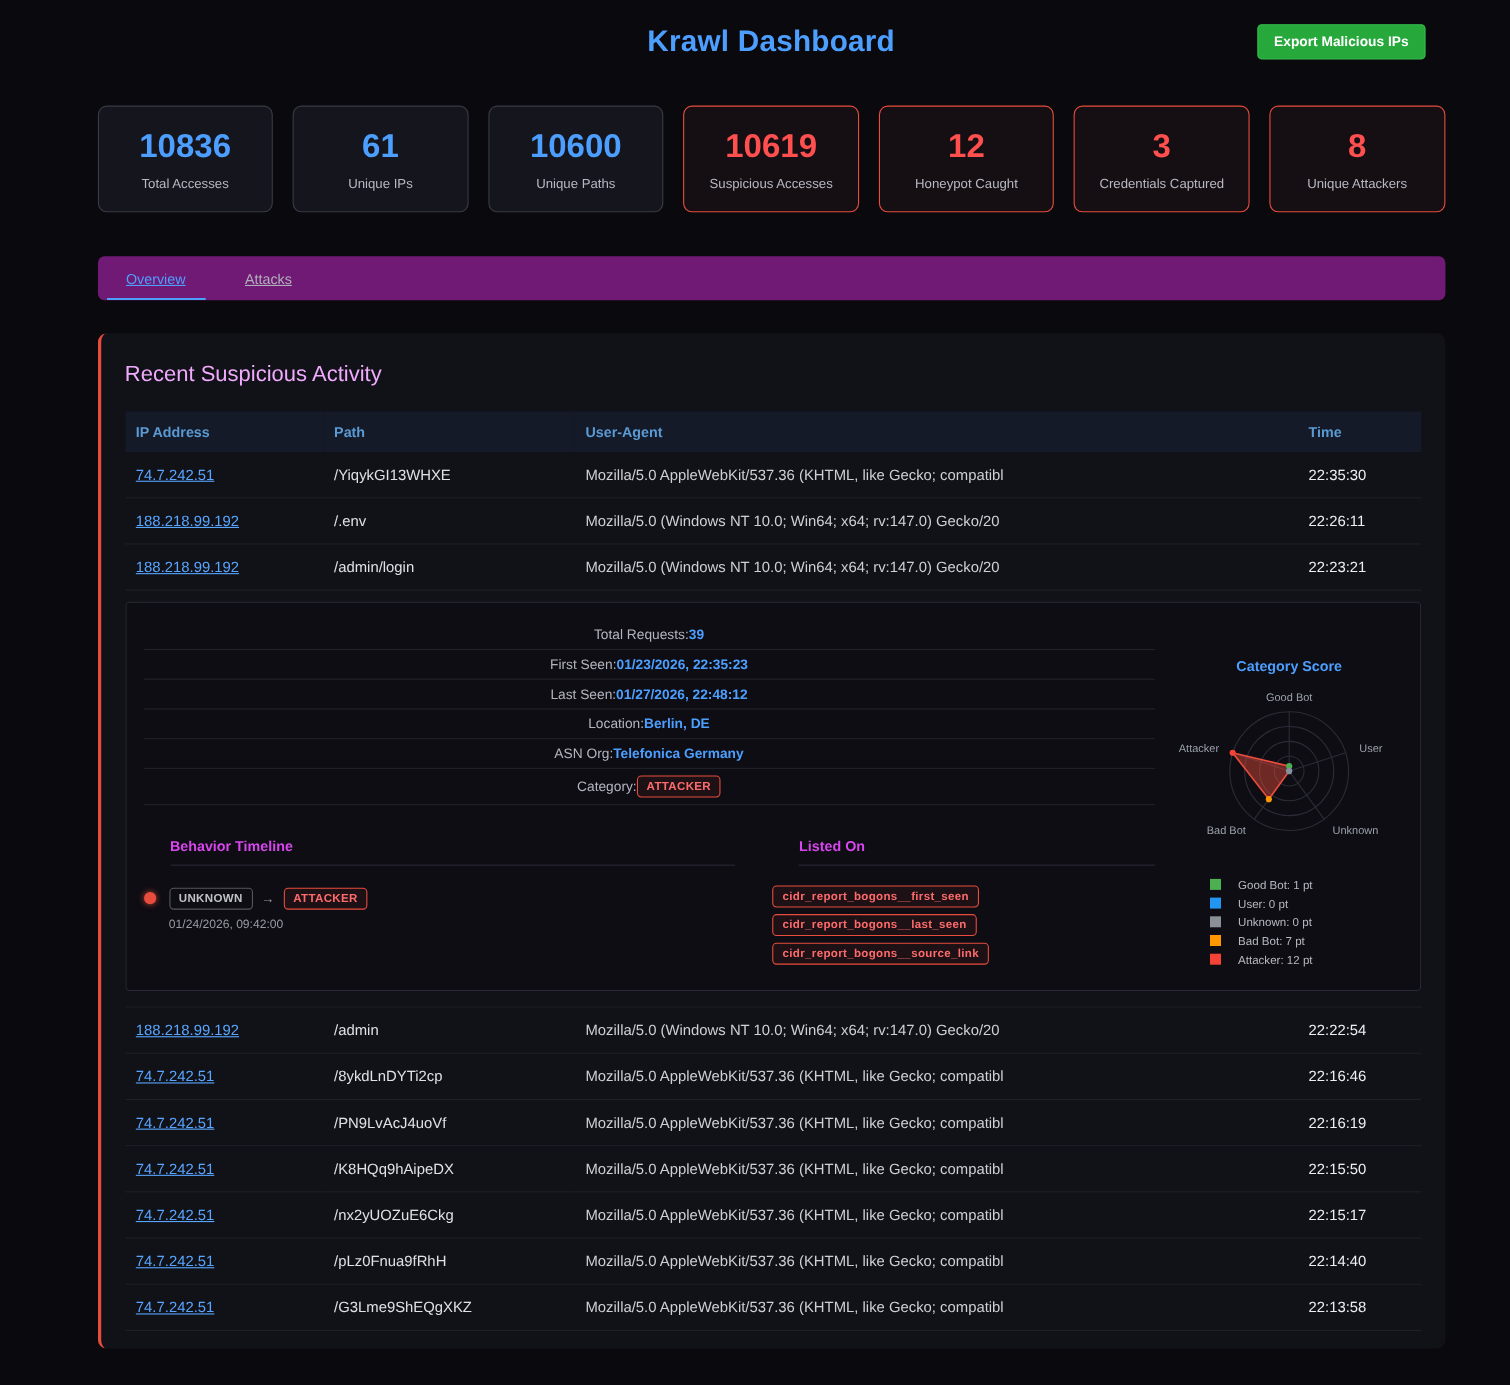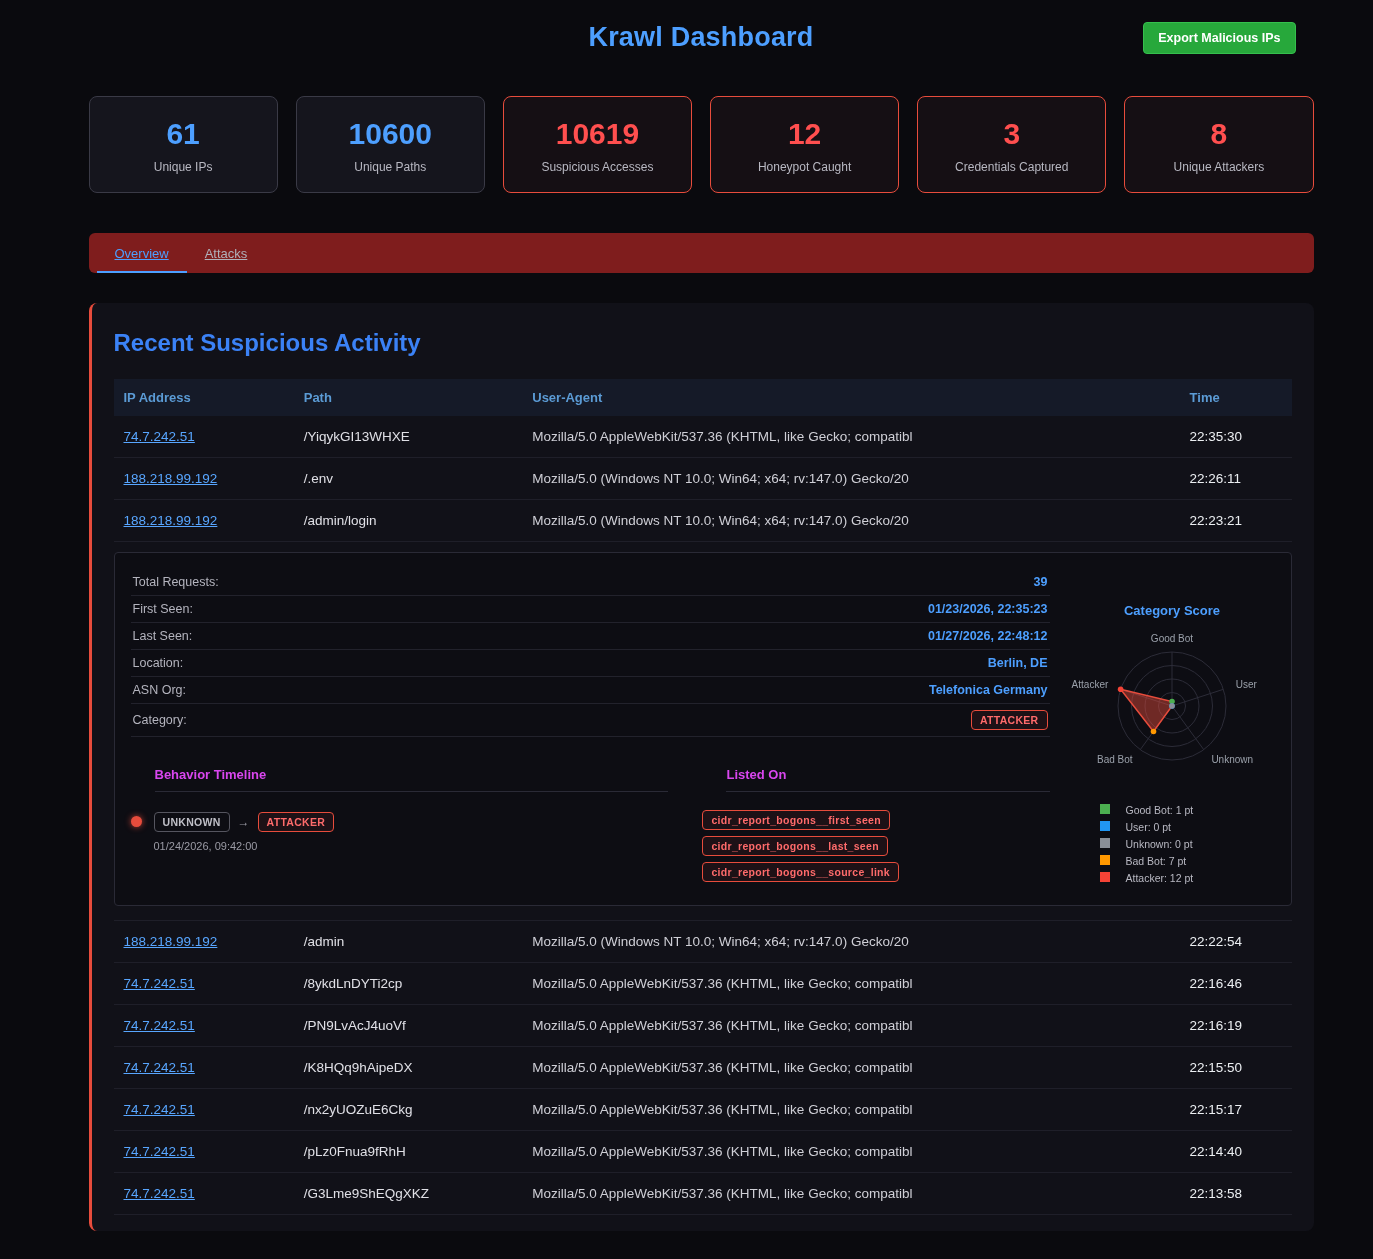--- a/index.html
+++ b/index.html
@@ -31,35 +31,35 @@
     flex: 1; background: #15151d; border: 1px solid #3a3a46; border-radius: 8px;
     text-align: center; padding: 20px 8px 18px;
   }
   .stat-card.danger { border-color: #e74c3c; background: #150f14; }
   .stat-value { font-size: 30px; font-weight: bold; color: #4d9fff; }
   .stat-card.danger .stat-value { color: #ff4f4f; }
   .stat-label { font-size: 12px; color: #b8b8c2; margin-top: 9px; }
 
   
   .tab-bar {
-    margin-top: 40px; background: #7f1d1d; border-radius: 6px;
-    display: flex; height: 40px; align-items: stretch; padding: 0 8px;
+    margin-top: 40px; background: #701a75; border-radius: 6px;
+    display: flex; height: 40px; align-items: stretch; padding: 0 8px; gap: 18px;
   }
   .tab {
     display: flex; align-items: center; padding: 0 18px; font-size: 13px;
     text-decoration: underline; color: #b0b0ba; cursor: pointer;
   }
   .tab.active { color: #4d9fff; box-shadow: inset 0 -2px 0 #4d9fff; }
 
   
   .main-panel {
     margin-top: 30px; margin-bottom: 14px; background: #111118;
     border-left: 3px solid #e74c3c; border-radius: 8px; padding: 26px 22px 16px;
   }
-  .panel-title { color: #3b82f6; font-size: 24px; font-weight: bold; margin: 0 0 22px; }
+  .panel-title { color: #f0abfc; font-size: 20px; font-weight: normal; margin: 0 0 22px; }
 
   
   table.activity { width: 100%; border-collapse: collapse; table-layout: fixed; }
   thead th {
     background: #151a28; color: #5b9bd5; font-size: 13px; text-align: left;
     padding: 11px 10px; font-weight: bold;
   }
   tbody td {
     padding: 13px 10px; font-size: 13.5px; border-bottom: 1px solid #1f1f29;
     overflow: hidden; white-space: nowrap; text-overflow: ellipsis;
@@ -70,21 +70,21 @@
   .td-time { color: #eceff2; }
   td.detail-cell { padding: 10px 0 14px; }
 
   
   .detail-panel {
     border: 1px solid #2a2a36; background: #0d0d13; border-radius: 4px;
     padding: 16px; display: flex; gap: 20px;
   }
   .detail-left { flex: 1; min-width: 0; }
   .field-row {
-    display: flex; justify-content: space-between; align-items: center;
+    display: flex; justify-content: center; align-items: center;
     padding: 6px 2px; border-bottom: 1px solid #22222c; font-size: 12.5px;
     min-height: 26px;
   }
   .field-label { color: #b4b4be; }
   .field-value { color: #4d9fff; font-weight: bold; }
   .badge {
     display: inline-block; border-radius: 4px; padding: 3px 8px;
     font-size: 10.5px; font-weight: bold; letter-spacing: 0.3px;
   }
   .badge-red { border: 1px solid #e74c3c; color: #ff6b6b; background: rgba(231,76,60,0.08); }
@@ -119,20 +119,24 @@
 <body>
 
 <div class="container">
 
   <div class="page-header">
     <h1 class="page-title">Krawl Dashboard</h1>
     <button class="export-btn">Export Malicious IPs</button>
   </div>
 
   <div class="stats-row" id="stats-row">
+      <div class="stat-card">
+        <div class="stat-value">10836</div>
+        <div class="stat-label">Total Accesses</div>
+      </div>
       <div class="stat-card">
         <div class="stat-value">61</div>
         <div class="stat-label">Unique IPs</div>
       </div>
       <div class="stat-card">
         <div class="stat-value">10600</div>
         <div class="stat-label">Unique Paths</div>
       </div>
       <div class="stat-card danger">
         <div class="stat-value">10619</div>

